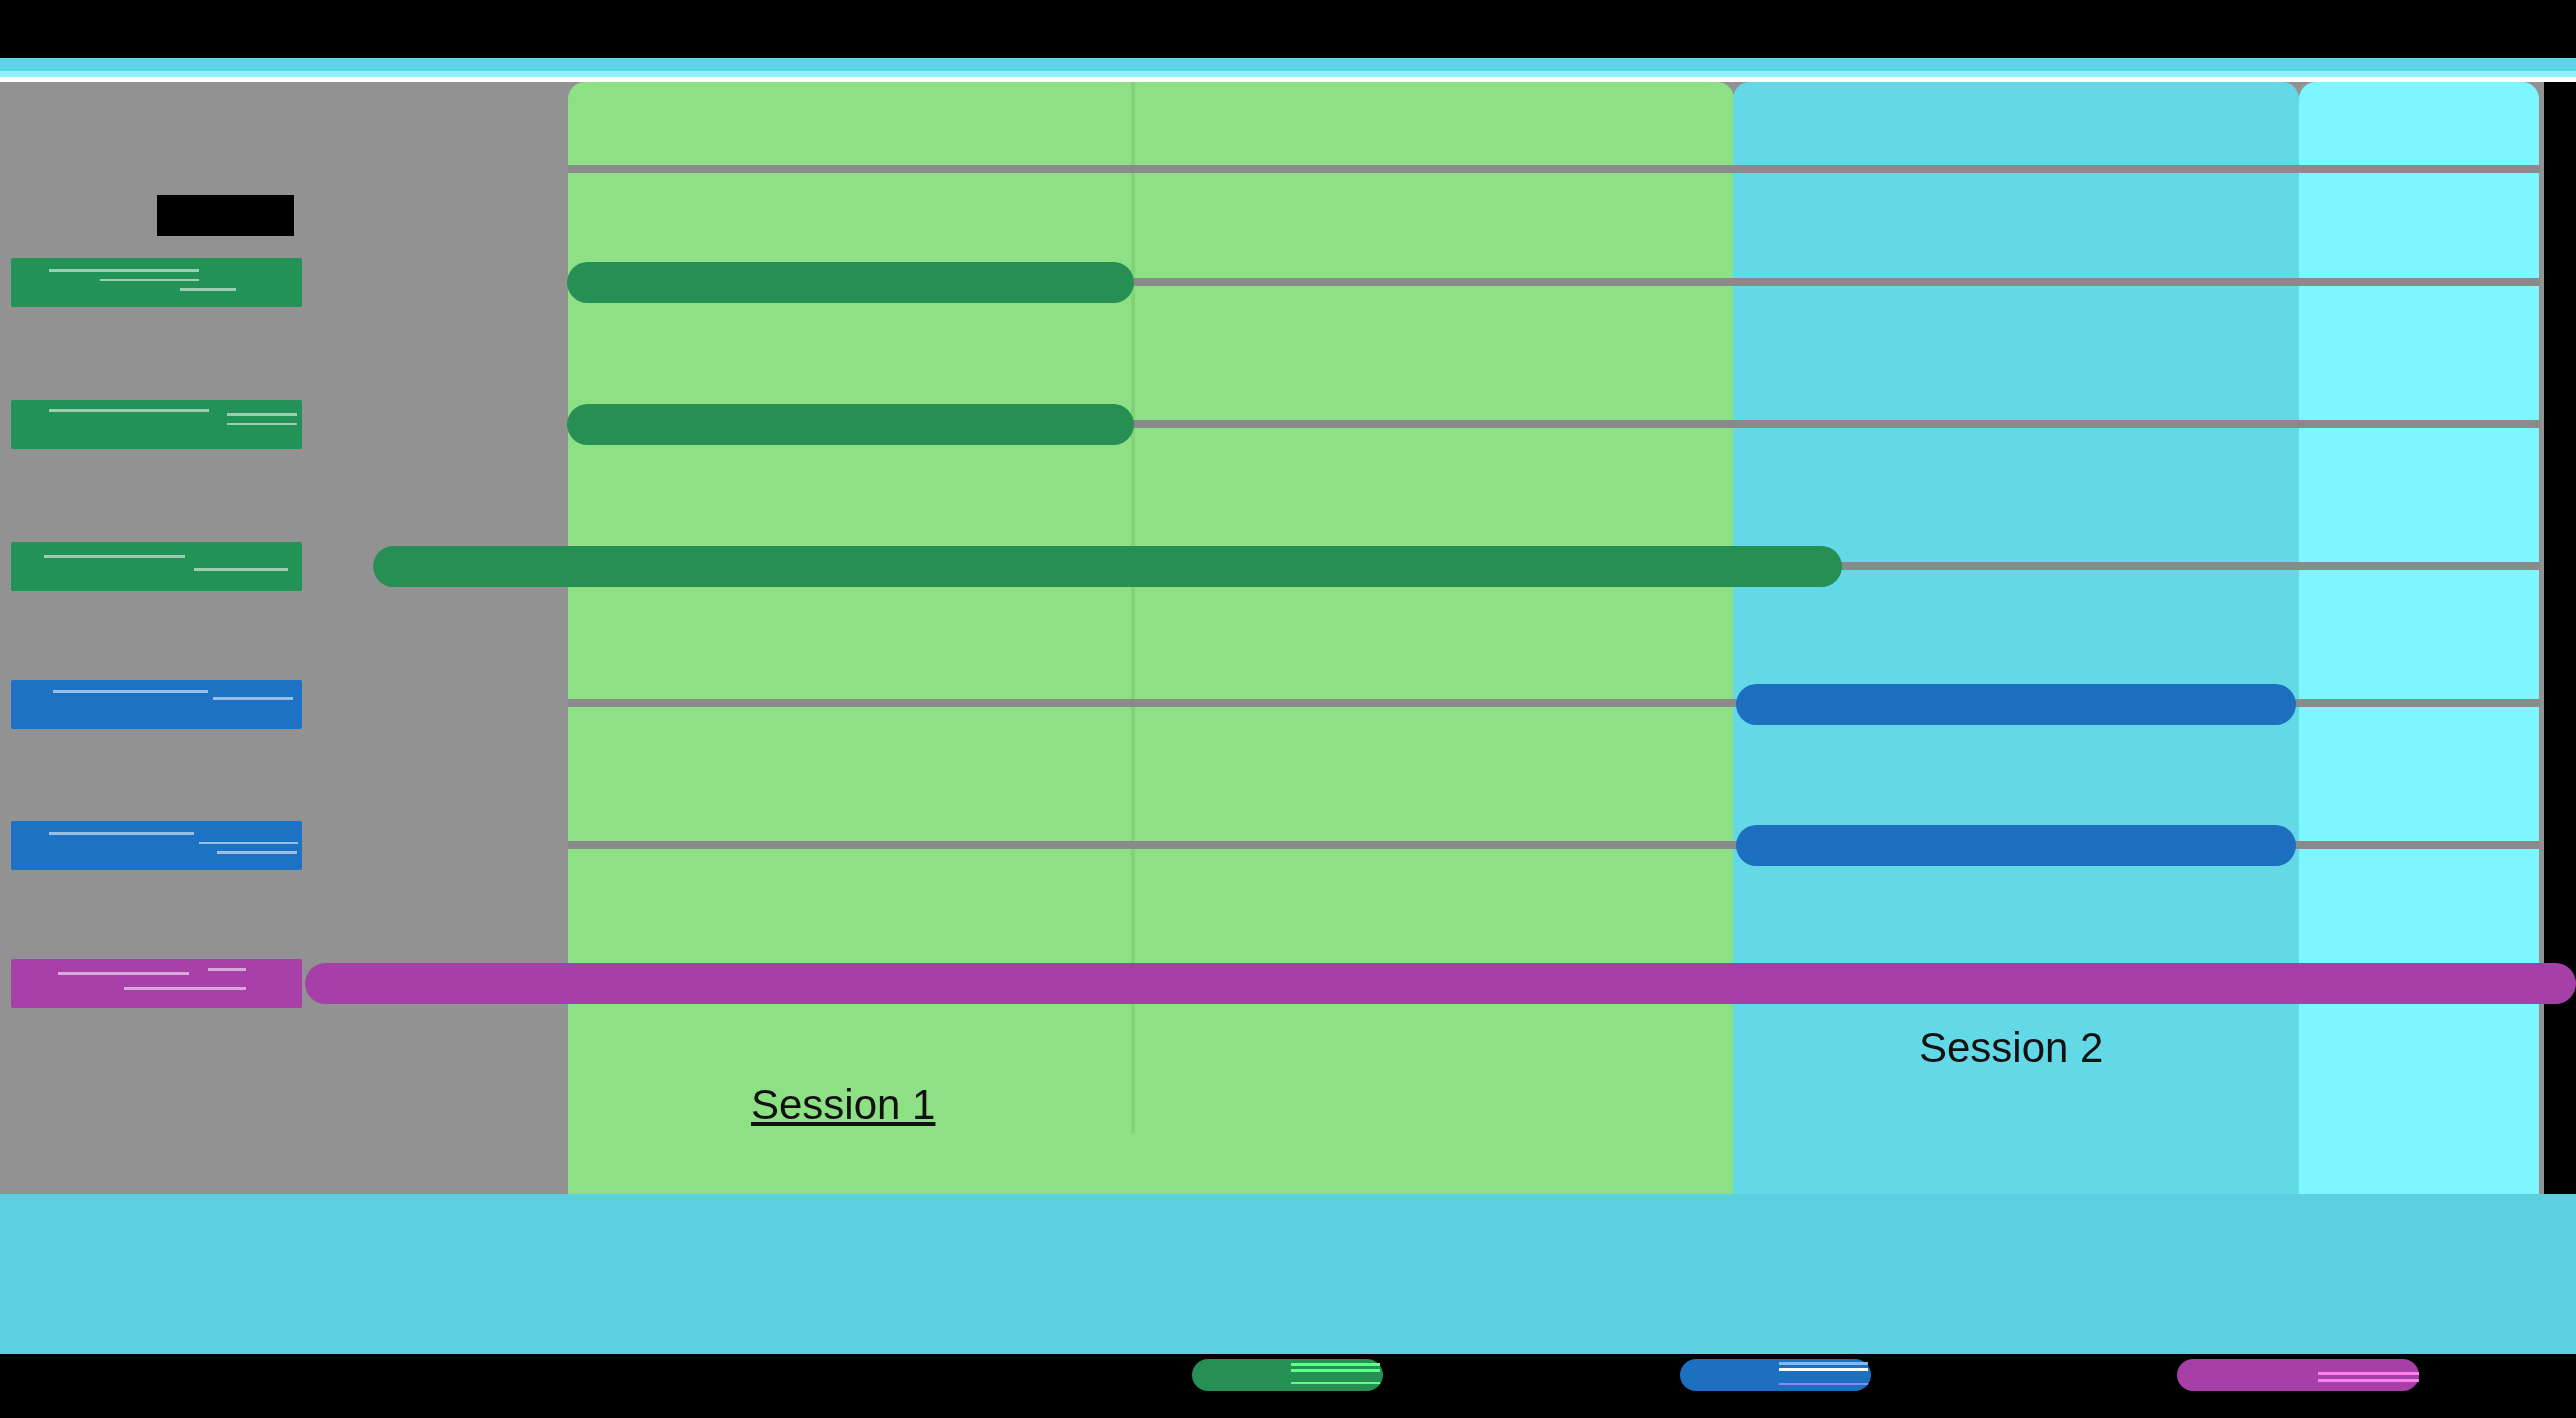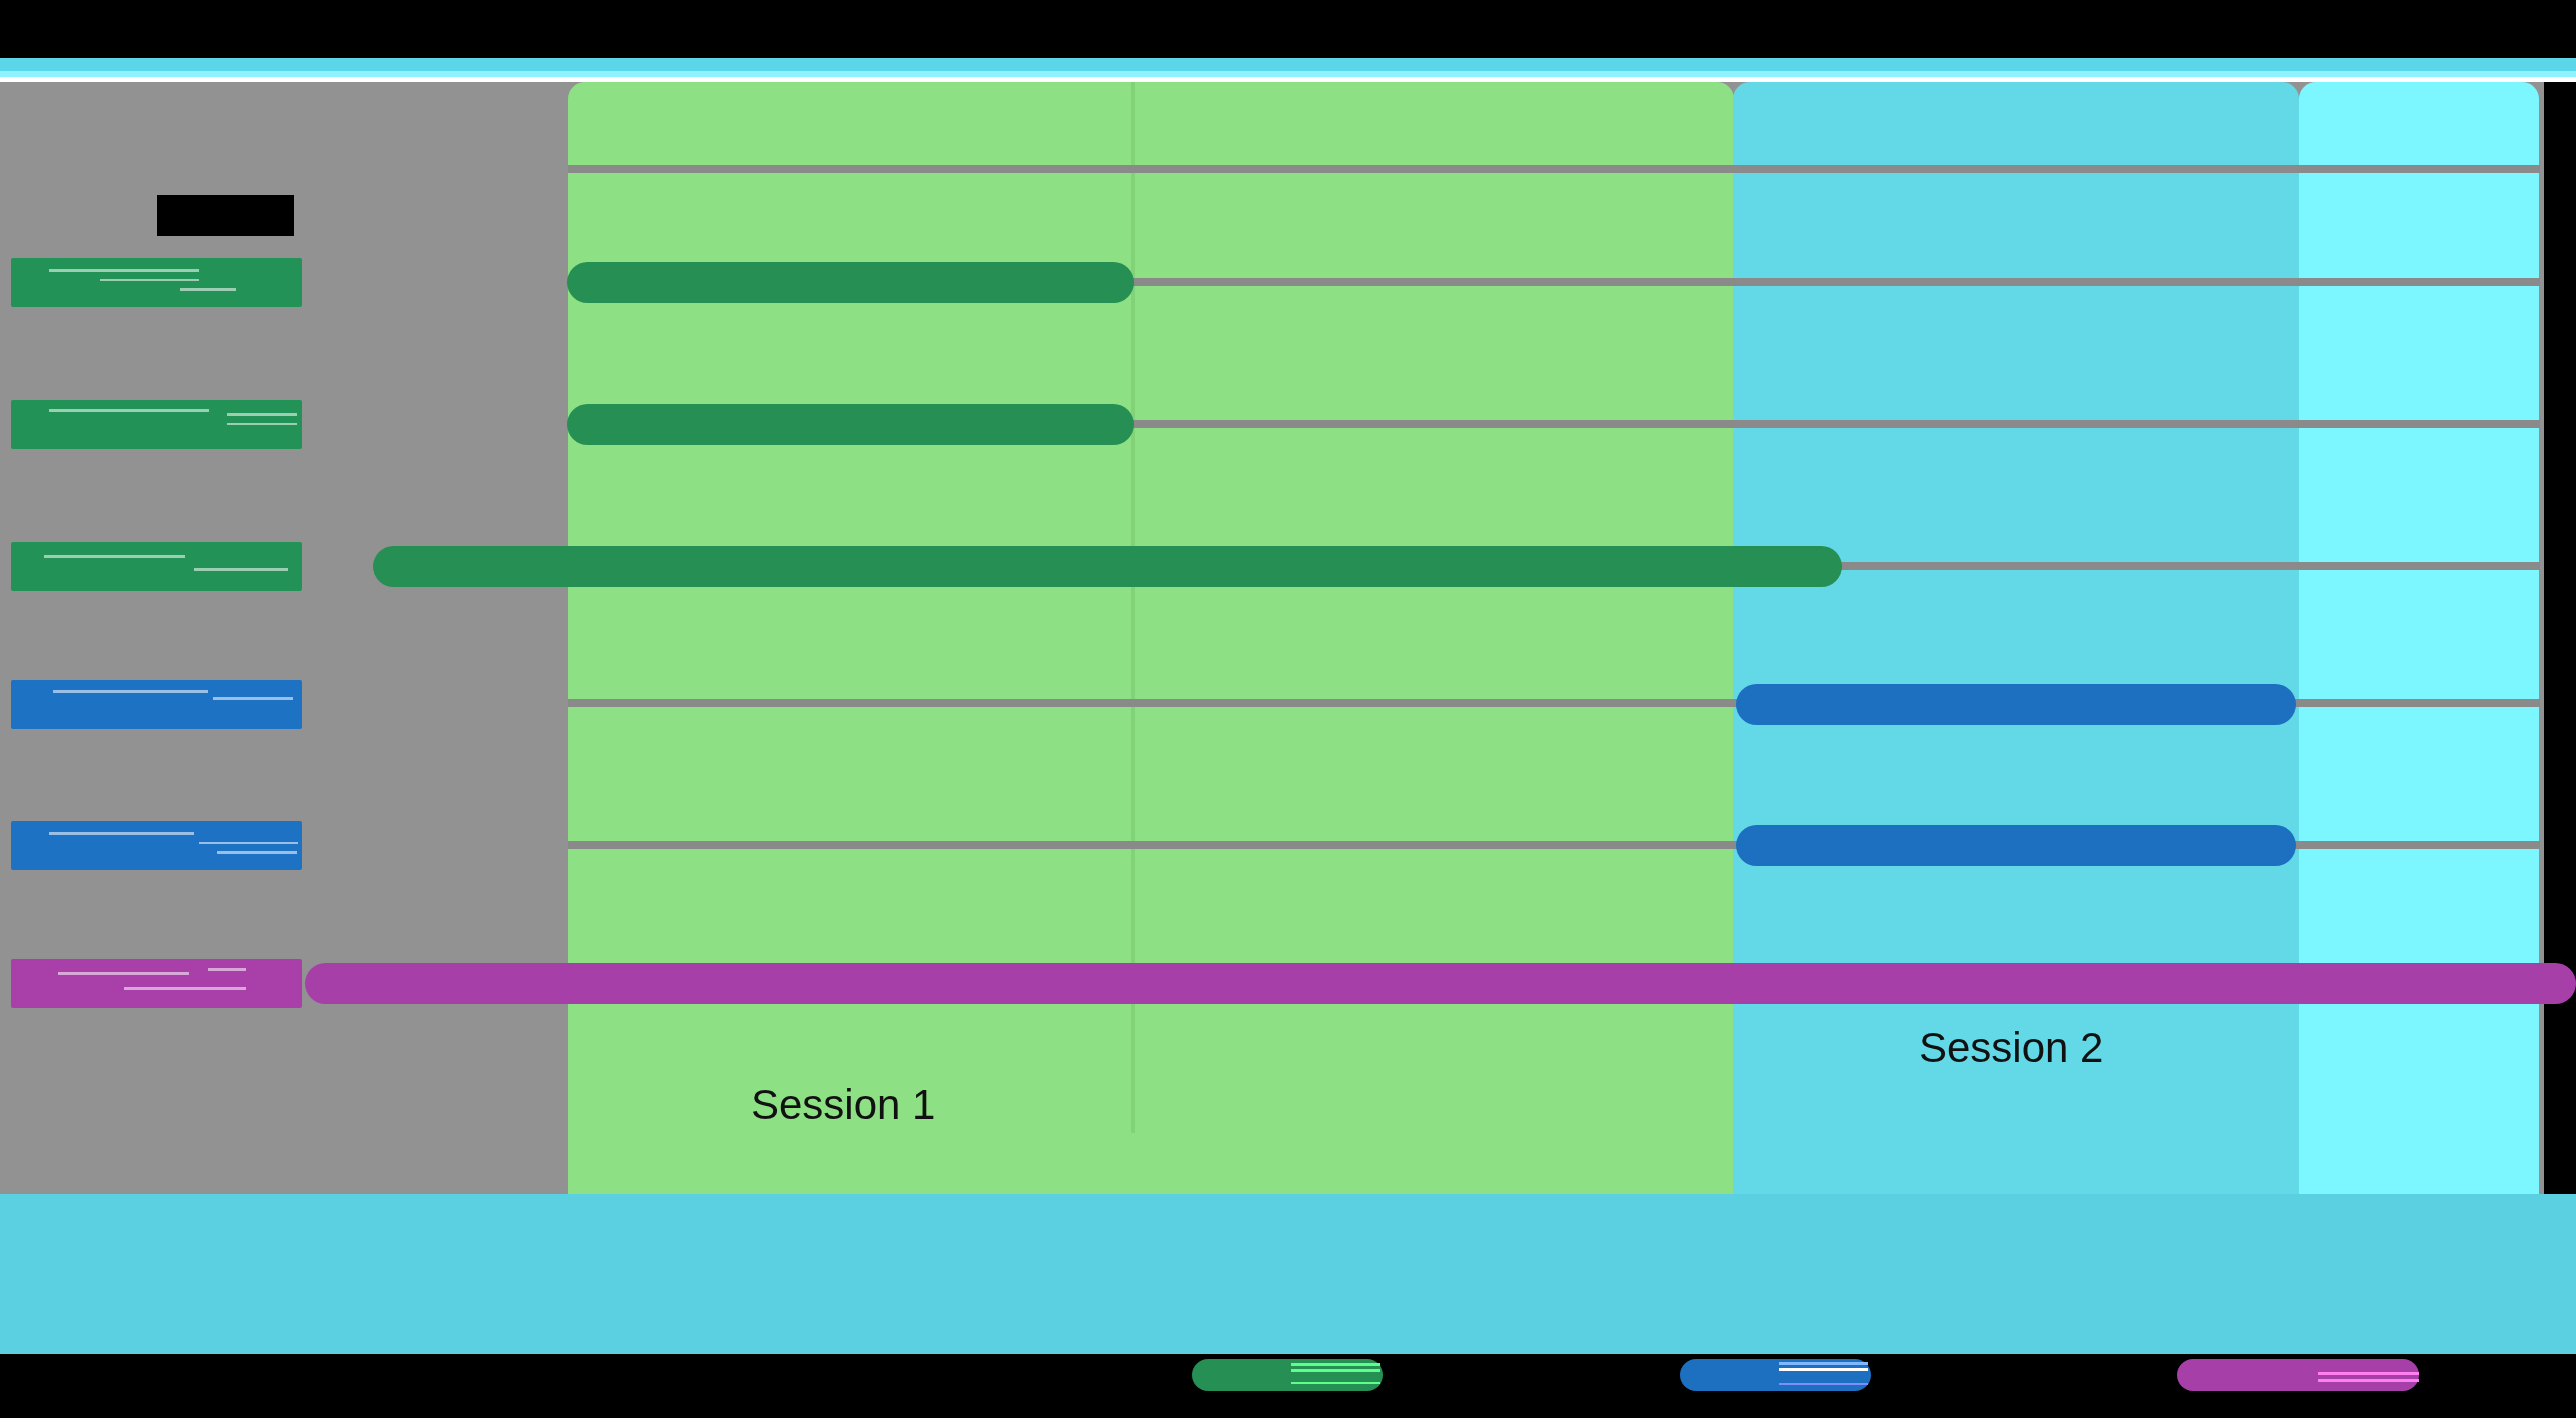--- a/index.html
+++ b/index.html
@@ -112,21 +112,21 @@
       <div class="noise" style="left:206px;top:30px;width:80px;"></div>
     </div>
     <div class="ylabel yl-magenta" style="top:877px;width:291px;">
       <div class="noise" style="left:47px;top:13px;width:131px;"></div>
       <div class="noise" style="left:197px;top:9.4px;width:38px;"></div>
       <div class="noise" style="left:113px;top:28px;width:122px;"></div>
     </div>
 
     <div class="title-block"></div>
 
-    <div class="session-cap" style="left:751px;top:999px;">Session 1</div>
+    <div class="session-cap" style="left:751px;top:999px;text-decoration:underline;">Session 1</div>
     <div class="session-cap" style="left:1919px;top:942px;">Session 2</div>
 
   </div>
 
   <div class="footer"></div>
 
   <div class="legend-item lg-green" style="left:1192px;width:191px;">
     <div class="noise" style="left:99px;top:3.8px;width:89px;background:#5cff88;"></div>
     <div class="noise" style="left:99px;top:10.3px;width:89px;background:#5cff88;"></div>
     <div class="noise" style="left:99px;top:22.5px;width:89px;background:#5cff88;"></div>

